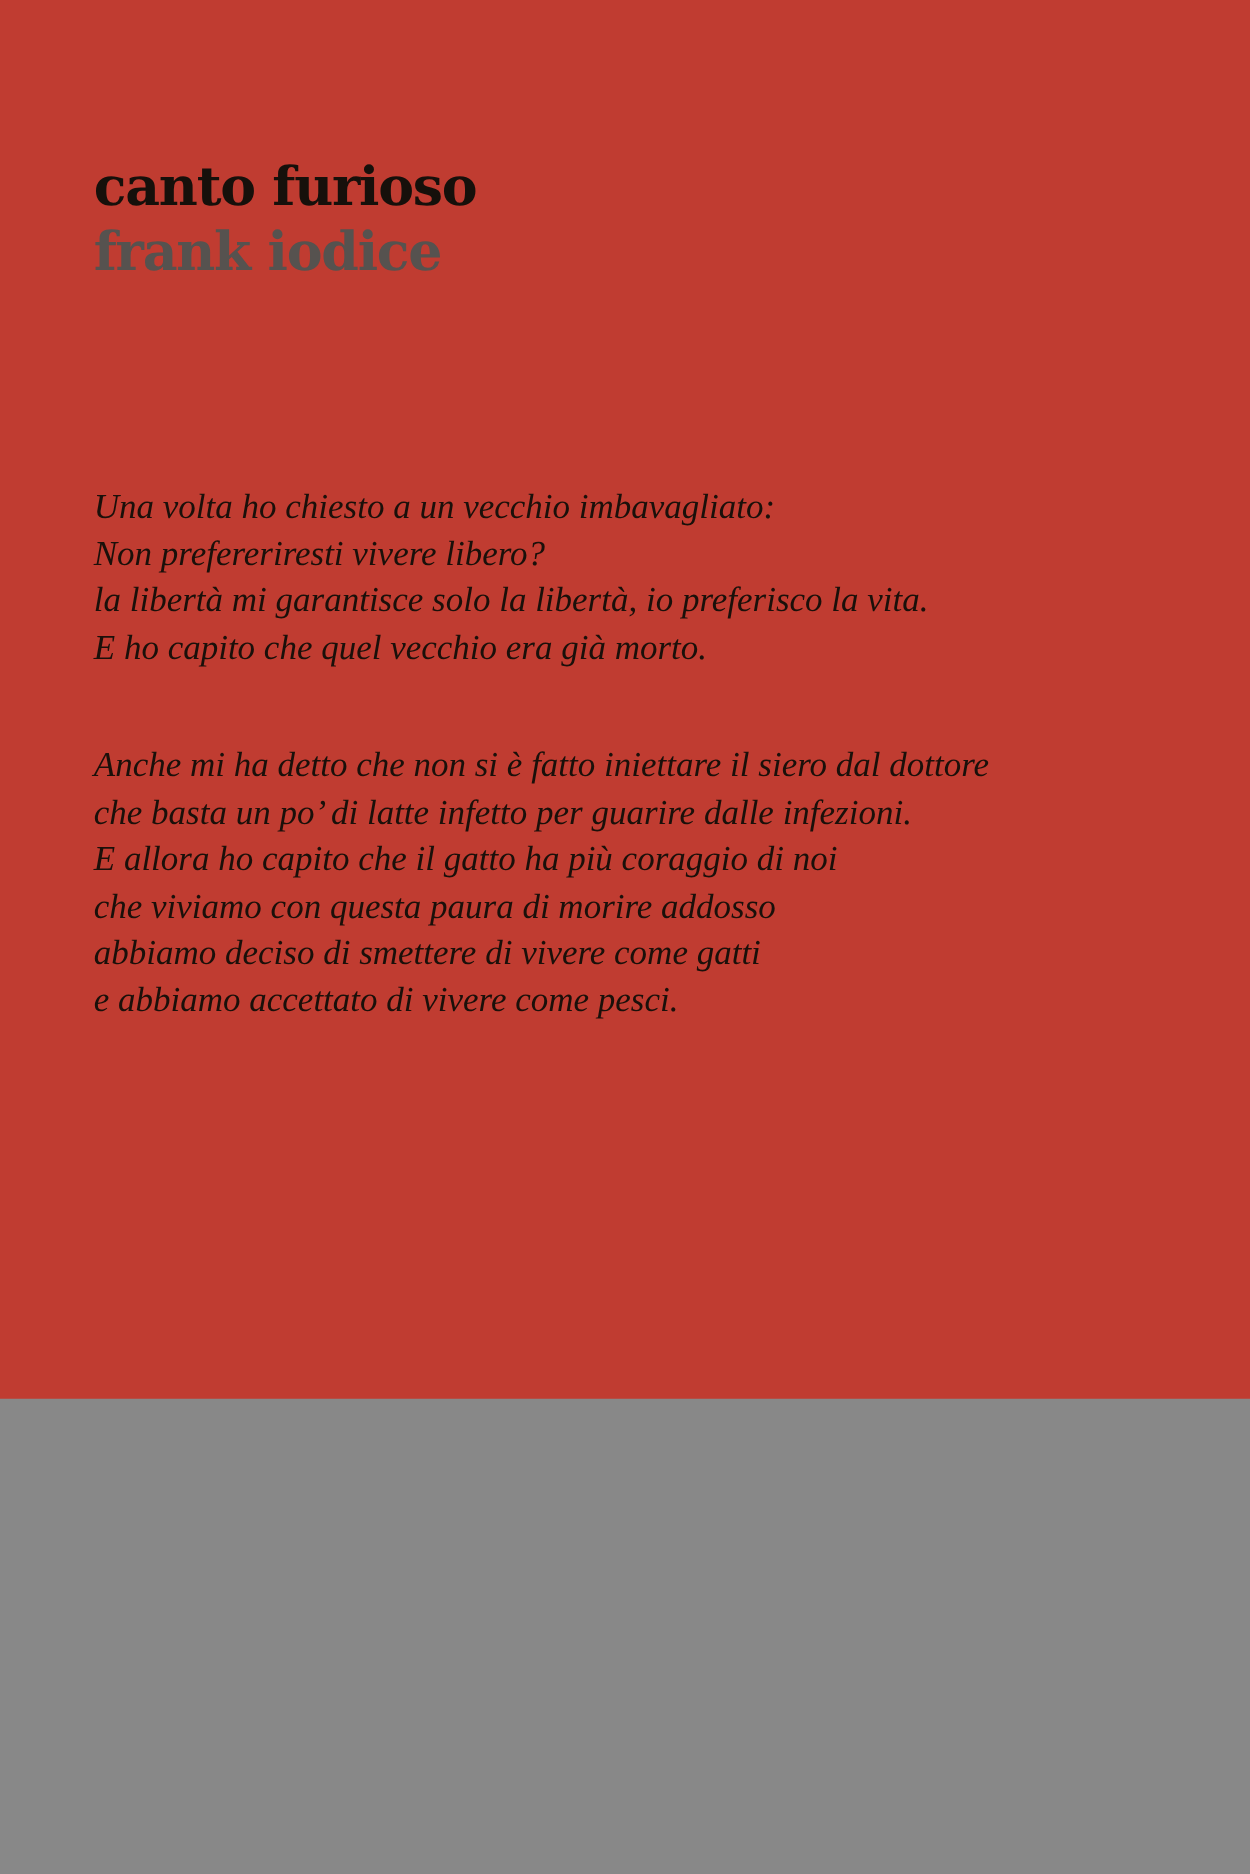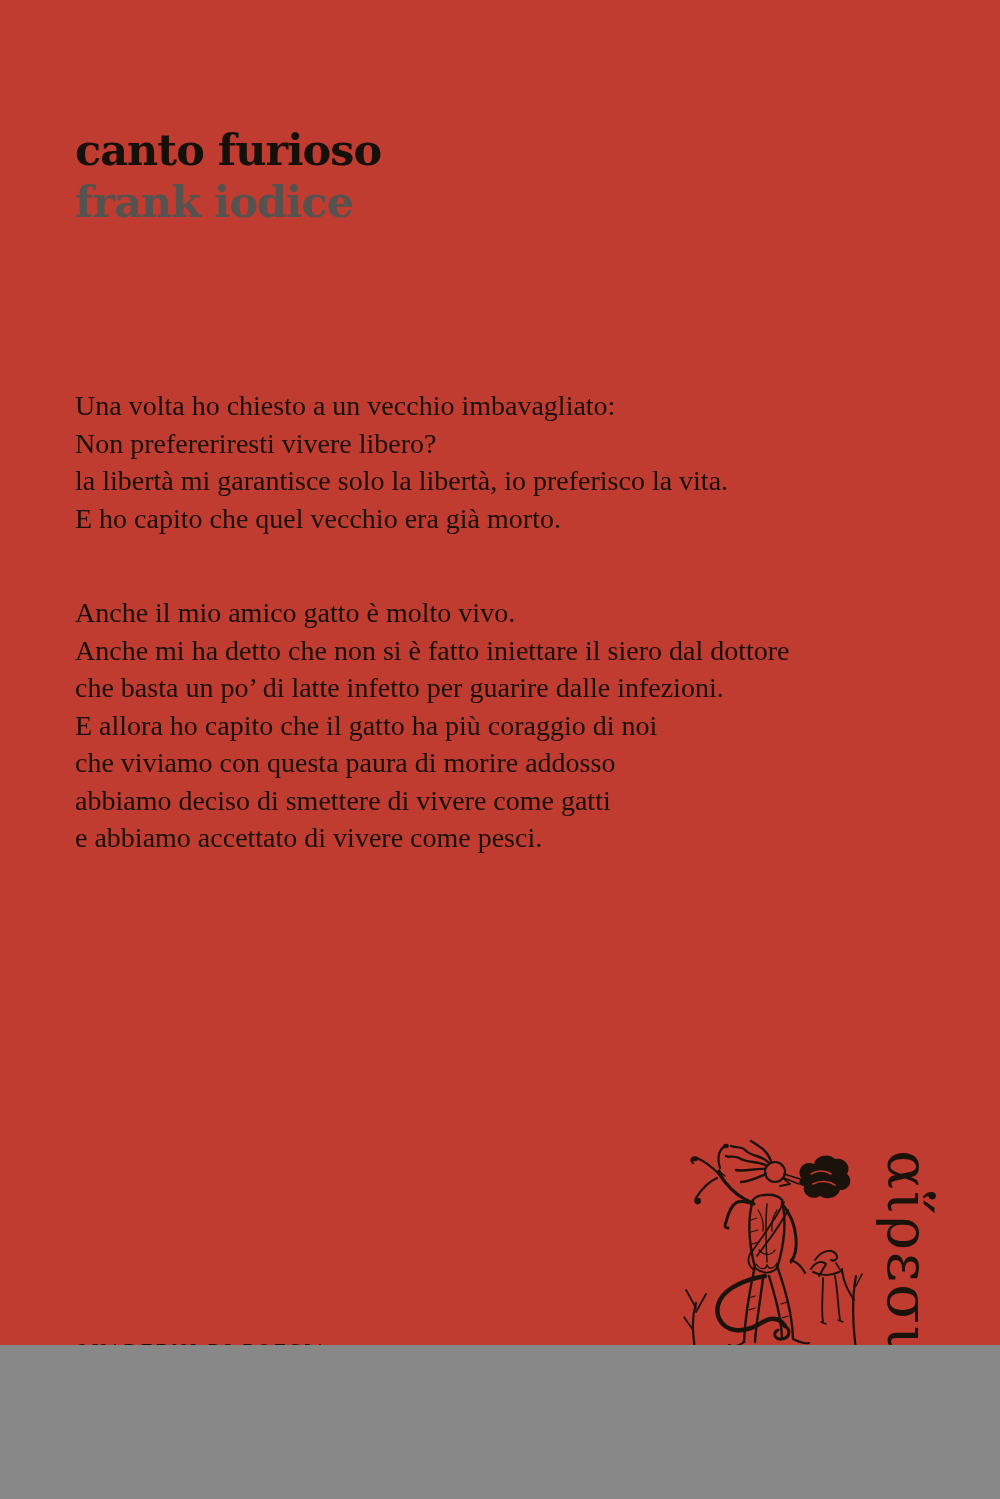--- a/index.html
+++ b/index.html
@@ -1,38 +1,39 @@
 <!DOCTYPE html>
 <html style="--bg: #c03c31; --title-ink: #16100b; --author-ink: #56524f; --poem-ink: #1a100a; --logo-ink: #1c120c;"><head>
 <meta charset="utf-8">
 <style>
   html,body{margin:0;padding:0;}
   body{font-family:"Liberation Serif", serif; background:#888;}
   .cover{
     position:relative;
-    width:1000px;height:1345px;
+    width:1000px;height:1119px;
     background:var(--bg,#c03c31);
     overflow:hidden;
     margin:0 auto;
   }
   .title-block{
     position:absolute;left:75px;top:124px;
     font-family:"DejaVu Serif", serif;
     font-weight:bold;
     font-size:43px;line-height:52px;
     letter-spacing:-1px;
   }
   .book-title{color:var(--title-ink,#16100b);}
   .book-author{color:var(--author-ink,#56524f);}
   .poem{
     position:absolute;left:75px;top:387px;
     font-family:"Liberation Serif", serif;
     font-size:28px;line-height:37.5px;
     color:var(--poem-ink,#1a100a);
     white-space:nowrap;
+    font-style:italic;
   }
   .stanza{margin:0;}
   .stanza + .stanza{margin-top:57px;}
   .stanza + .stanza + .stanza{margin-top:50px;}
   .poem-line{height:37.5px;}
   .logo-figure{
     position:absolute;left:663px;top:1138px;
     width:205px;height:232px;
   }
   .publisher-mark{
@@ -68,21 +69,20 @@
   </div>
 
   <div class="poem">
       <div class="stanza">
         <div class="poem-line">Una volta ho chiesto a un vecchio imbavagliato:</div>
         <div class="poem-line">Non prefereriresti vivere libero?</div>
         <div class="poem-line">la libertà mi garantisce solo la libertà, io preferisco la vita.</div>
         <div class="poem-line">E ho capito che quel vecchio era già morto.</div>
       </div>
       <div class="stanza">
-        <div class="poem-line">Anche il mio amico gatto è molto vivo.</div>
         <div class="poem-line">Anche mi ha detto che non si è fatto iniettare il siero dal dottore</div>
         <div class="poem-line">che basta un po’ di latte infetto per guarire dalle infezioni.</div>
         <div class="poem-line">E allora ho capito che il gatto ha più coraggio di noi</div>
         <div class="poem-line">che viviamo con questa paura di morire addosso</div>
         <div class="poem-line">abbiamo deciso di smettere di vivere come gatti</div>
         <div class="poem-line">e abbiamo accettato di vivere come pesci.</div>
       </div>
     </div>
 
   <svg class="logo-figure" viewBox="0 0 205 232" xmlns="http://www.w3.org/2000/svg" aria-hidden="true">

